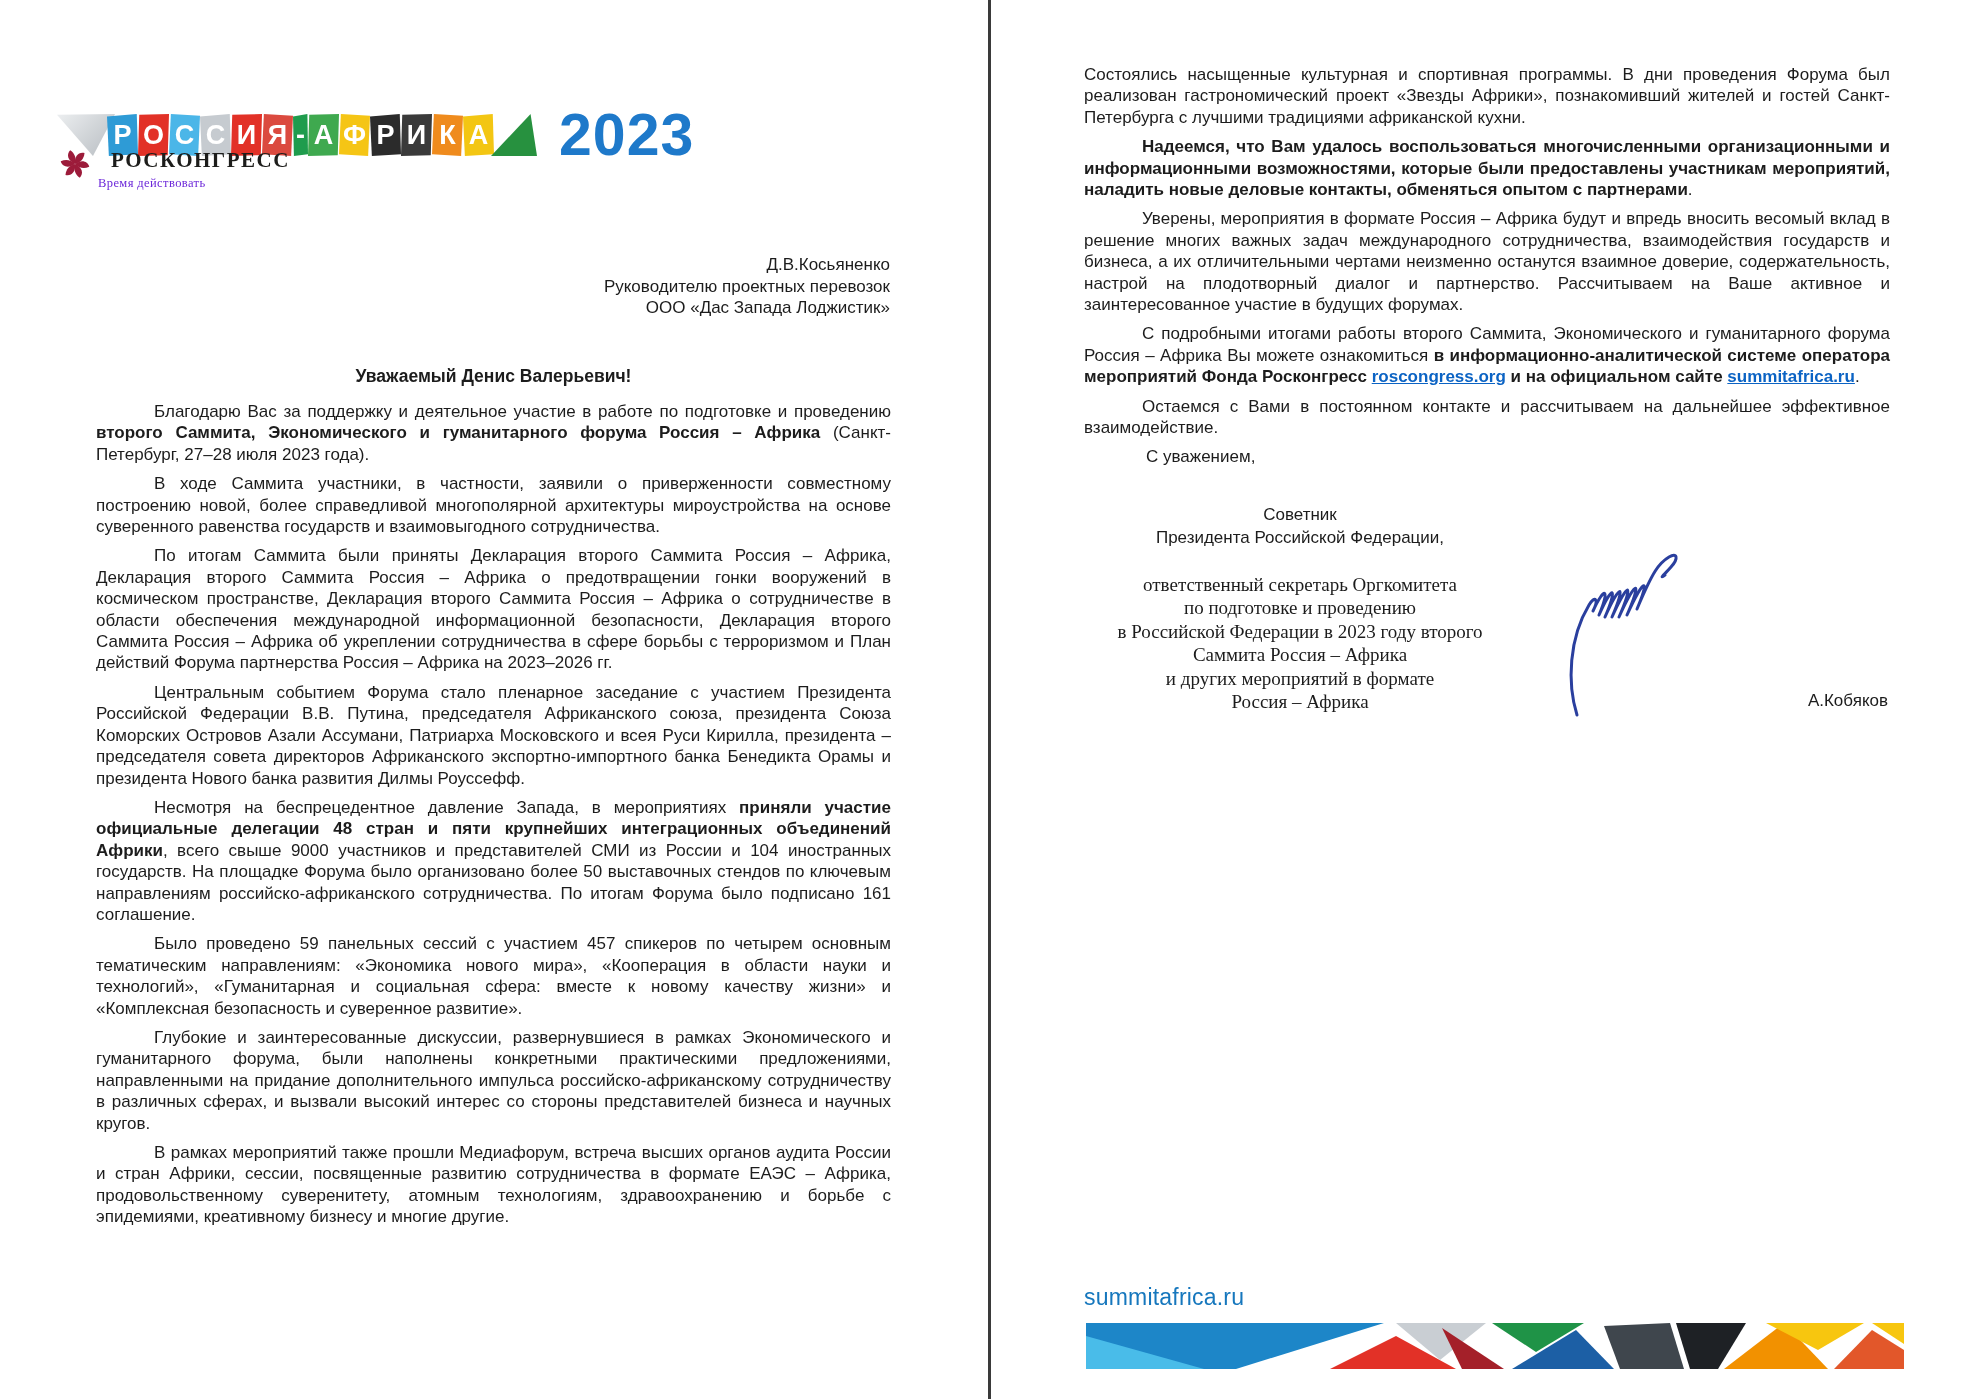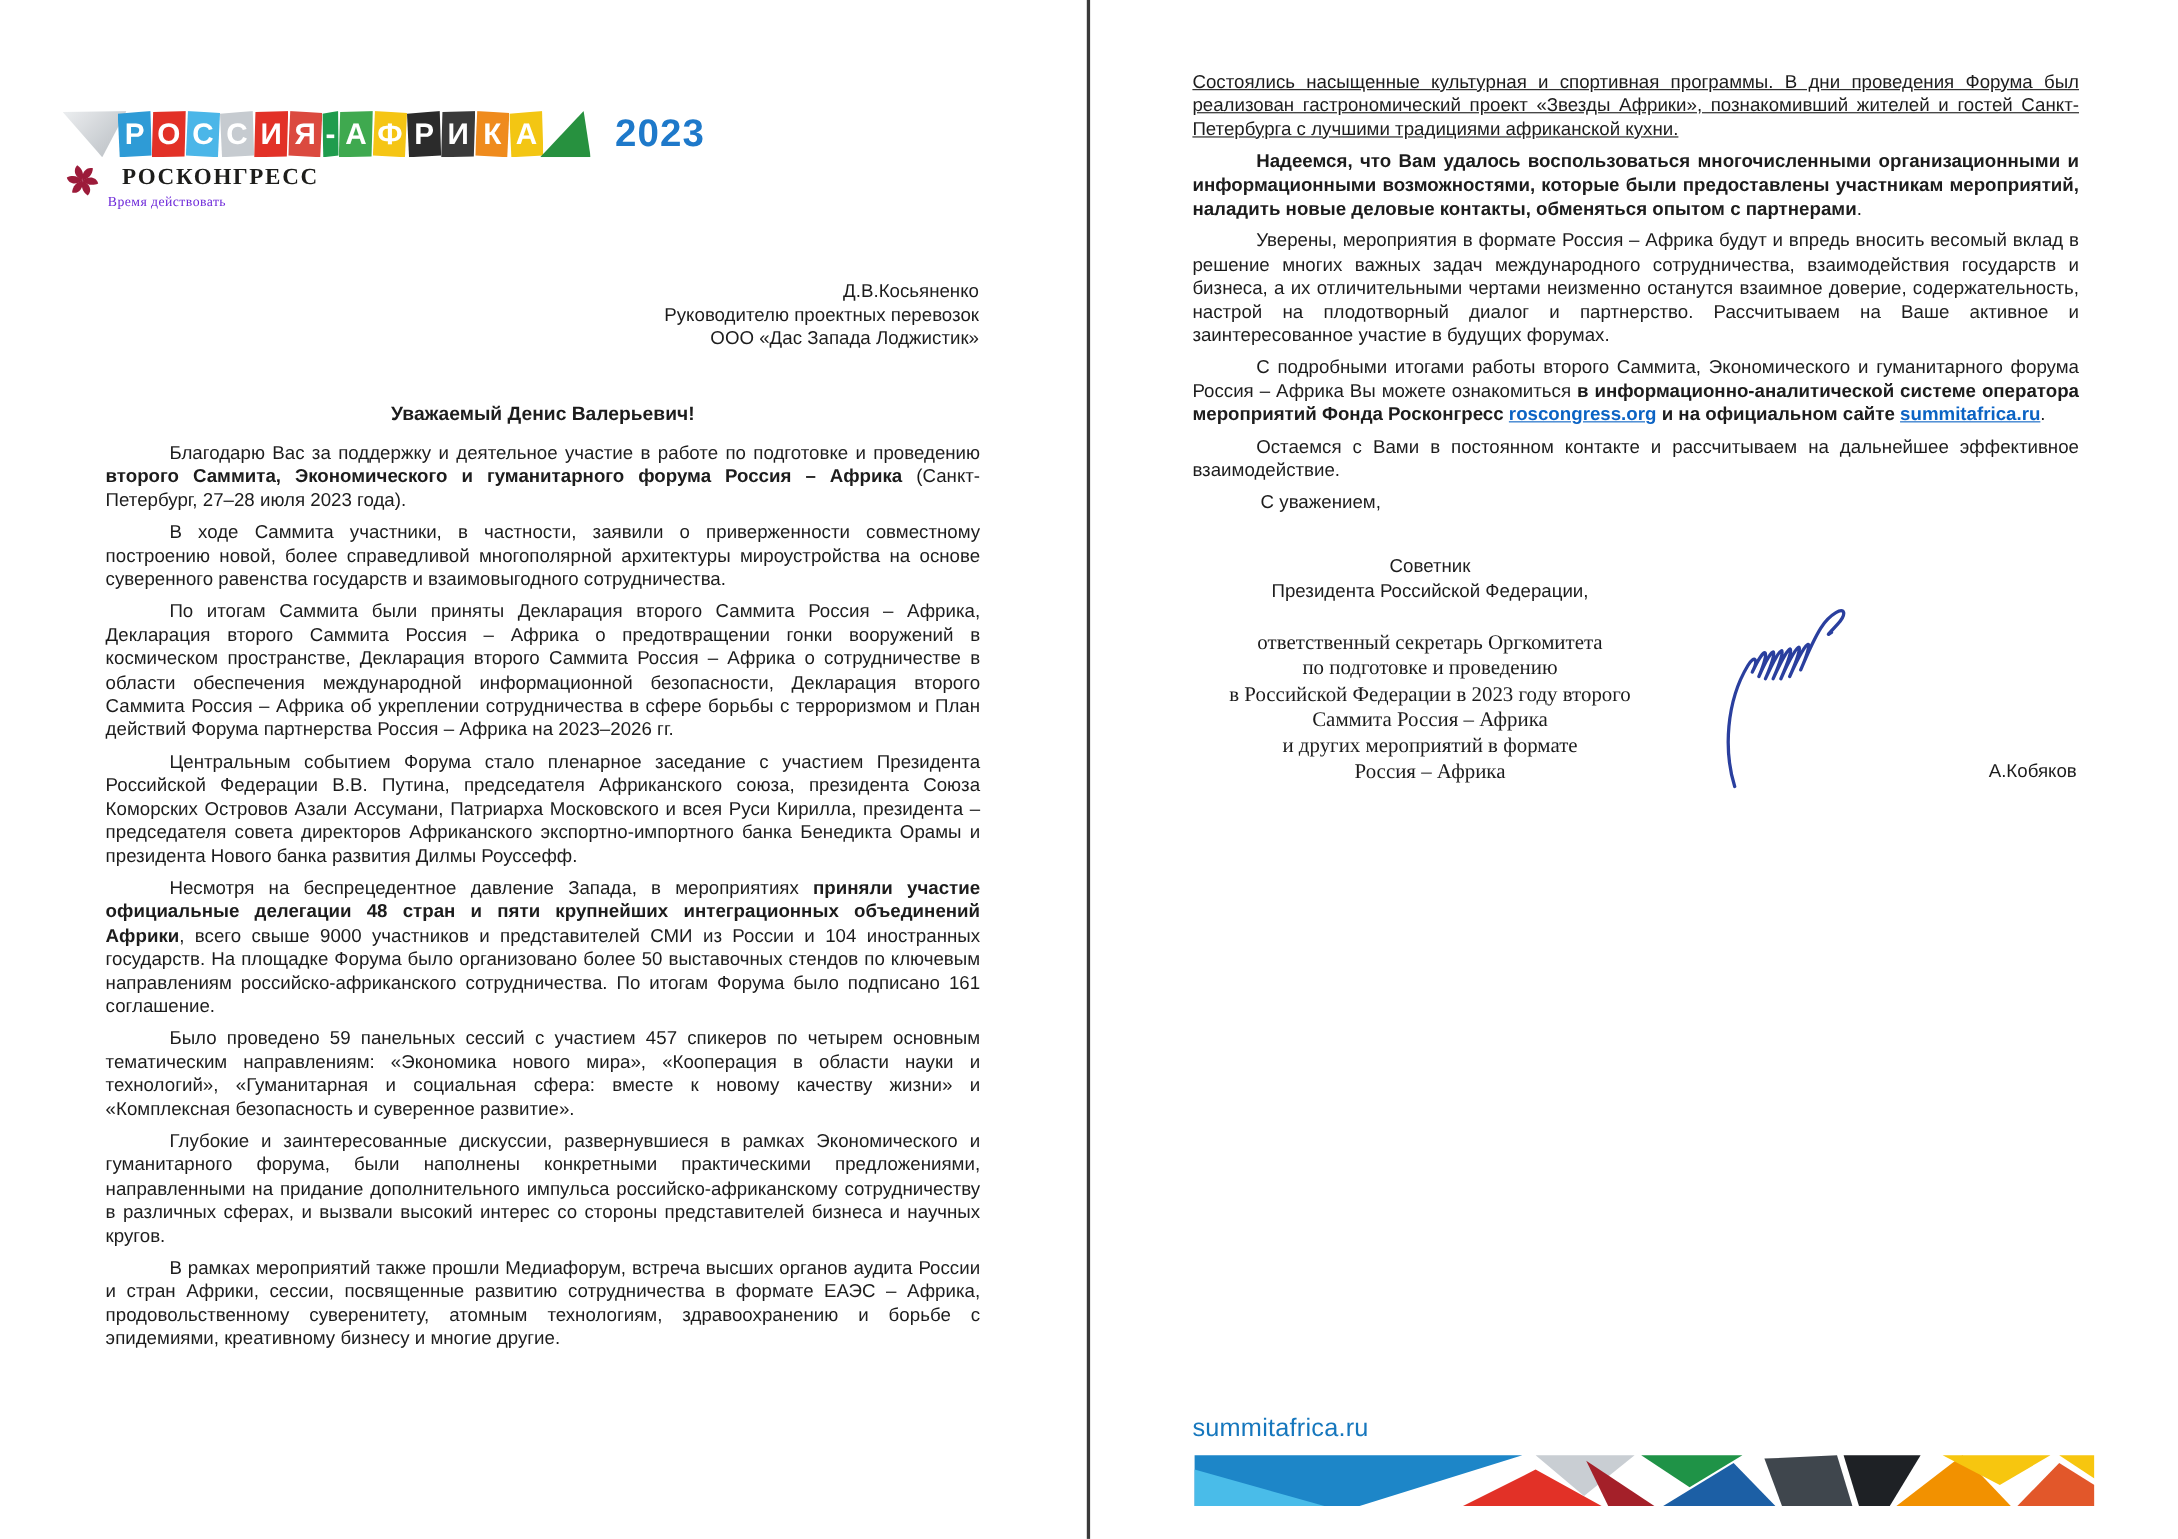--- a/index.html
+++ b/index.html
@@ -12,34 +12,34 @@
   .lead-tri{width:58px;height:42px;background:linear-gradient(135deg,#eceef0,#b7bcc1);
             clip-path:polygon(0 2%,100% 0,62% 100%);margin-right:-8px;}
   .tiles{display:inline-flex;}
   .tile{width:31px;height:42px;display:flex;align-items:center;justify-content:center;
         font-weight:800;font-size:27px;color:#fff;line-height:1;}
   .tile.narrow{width:15px;}
   .tile:nth-child(3n){clip-path:polygon(6% 0,100% 4%,94% 100%,0 96%);}
   .tile:nth-child(3n+1){clip-path:polygon(0 6%,96% 0,100% 96%,6% 100%);}
   .tile:nth-child(3n+2){clip-path:polygon(4% 2%,100% 0,96% 98%,0 100%);}
   .tail-tri{width:46px;height:42px;background:#27913f;clip-path:polygon(0 100%,100% 100%,86% 0);margin-left:-3px;}
-  .year{font-size:35px;font-weight:800;letter-spacing:1px;margin-left:22px;color:#1e79ca;text-align:right;}
+  .year{font-size:59px;font-weight:800;letter-spacing:1px;margin-left:22px;color:#1e79ca;text-align:right;}
   .rosc{position:absolute;left:60px;top:148px;display:flex;align-items:flex-start;}
   .rosc svg{margin-top:1px;}
   .rosc-name{font-family:"Liberation Serif","DejaVu Serif",serif;font-size:21px;font-weight:700;
              letter-spacing:1.5px;color:#1d1d1b;margin-left:21px;}
   .rosc-tag{font-family:"Liberation Serif","DejaVu Serif",serif;font-size:12.5px;color:#6d28d9;
             margin-left:8px;margin-top:3px;letter-spacing:.4px;}
   
   .addressee{position:absolute;left:420px;top:254px;width:470px;text-align:right;
              font-size:17px;line-height:21.5px;}
   .left-content{position:absolute;left:96px;top:366px;width:795px;}
   .greeting{font-weight:bold;text-align:center;font-size:17.5px;margin:0 0 14px 0;}
   .para{margin:0 0 8px 0;text-align:justify;text-indent:58px;font-size:17px;line-height:21.4px;}
-  .para.noindent{text-indent:0;text-decoration:underline;}
+  .para.noindent{text-indent:0;}
   .b{font-weight:bold;}
   a.doclink{color:#0b63c4;text-decoration:underline;font-weight:bold;cursor:pointer;}
   .right-content{position:absolute;left:1084px;top:64px;width:806px;}
   .closing{padding-left:62px;font-size:17px;}
   .title-block{margin-top:36px;width:432px;text-align:center;font-size:17px;line-height:23px;}
   .sig-area{position:relative;margin-top:24px;}
   .org-block{width:432px;text-align:center;font-size:19px;line-height:23.5px;font-family:Liberation Serif, serif;}
   .signature-svg{position:absolute;left:471px;top:-40px;}
   .signer{position:absolute;right:2px;top:118px;font-size:17px;}
   

